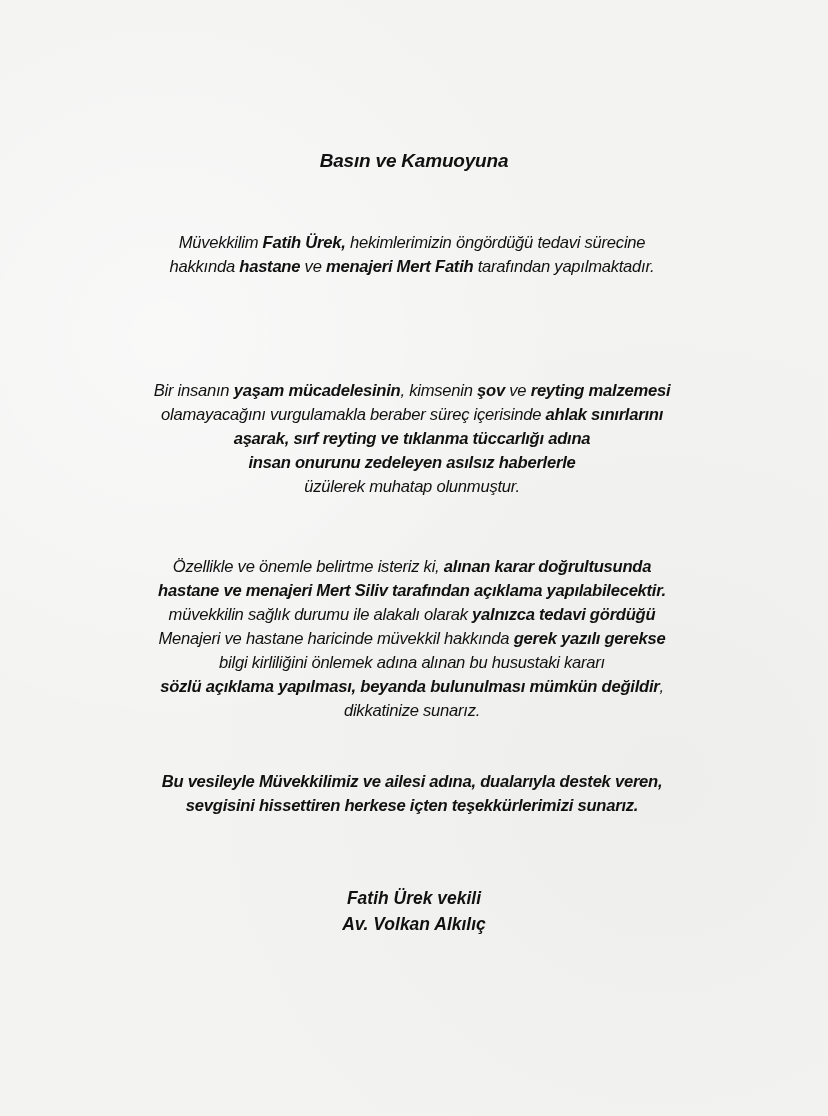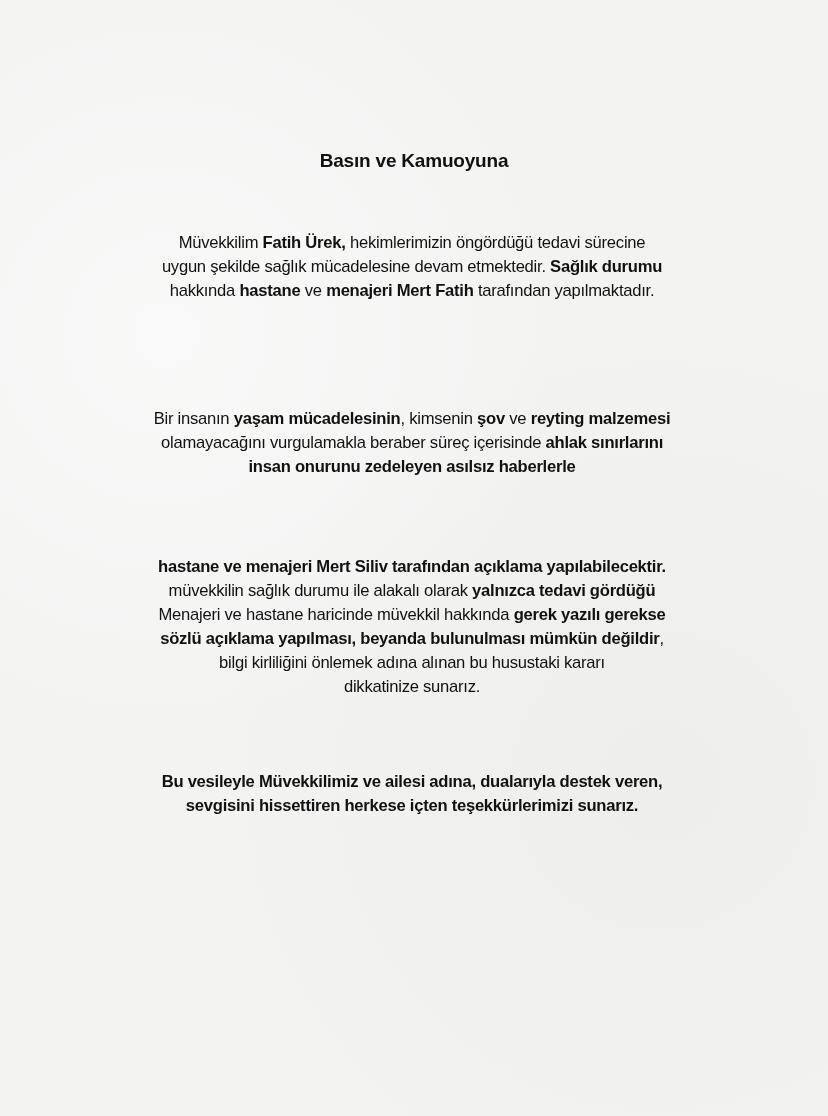--- a/index.html
+++ b/index.html
@@ -6,60 +6,66 @@
   body {
     width: 828px; height: 1116px; overflow: hidden;
     background: #f3f3f2;
     background-image:
       radial-gradient(circle at 20% 30%, rgba(255,255,255,0.5) 0, rgba(255,255,255,0) 40%),
       radial-gradient(circle at 80% 70%, rgba(230,230,228,0.4) 0, rgba(230,230,228,0) 45%);
     font-family: "Liberation Sans", sans-serif;
     color: #111;
     position: relative;
   }
-  .page { position: absolute; left: 0; top: 0; width: 828px; height: 1116px; }
+  .page { position: absolute; left: 0; top: 0; width: 828px; height: 1116px; font-style: italic; }
   .title {
     position: absolute; left: 0; width: 828px; top: 150px;
     text-align: center; font-weight: bold; font-size: 19px; letter-spacing: -0.2px;
   }
   .para {
     position: absolute; left: 0; width: 824px; text-align: center;
     font-size: 16.6px; line-height: 24px; letter-spacing: -0.25px;
   }
   .line { display: block; white-space: nowrap; }
   b { font-weight: bold; }
   .p1 { top: 231px; }
-  .p2 { top: 379px; margin-top: 28px; }
+  .p2 { top: 379px; }
   .p3 { top: 555px; }
   .p4 { top: 770px; font-weight: bold; }
   .sig { position: absolute; left: 0; width: 828px; top: 885px; text-align: center;
          font-weight: bold; font-size: 17.5px; line-height: 26px; }
 </style>
 </head>
 <body>
 
 <div class="page">
   <div class="title">Basın ve Kamuoyuna</div>
 
   <div class="para p1">
       <span class="line"><span>Müvekkilim </span><b>Fatih Ürek,</b><span> hekimlerimizin öngördüğü tedavi sürecine</span></span>
-      <span class="line"><span>uygun şekilde sağlık mücadelesine devam etmektedir. </span><b>Sağlık durumu</b></span>
       <span class="line"><span>hakkında </span><b>hastane</b><span> ve </span><b>menajeri Mert Fatih</b><span> tarafından yapılmaktadır.</span></span>
     </div>
   <div class="para p2">
       <span class="line"><span>Bir insanın </span><b>yaşam mücadelesinin</b><span>, kimsenin </span><b>şov</b><span> ve </span><b>reyting malzemesi</b></span>
       <span class="line"><span>olamayacağını vurgulamakla beraber süreç içerisinde </span><b>ahlak sınırlarını</b></span>
+      <span class="line"><b>aşarak, sırf reyting ve tıklanma tüccarlığı adına</b></span>
       <span class="line"><b>insan onurunu zedeleyen asılsız haberlerle</b></span>
+      <span class="line"><span>üzülerek muhatap olunmuştur.</span></span>
     </div>
   <div class="para p3">
+      <span class="line"><span>Özellikle ve önemle belirtme isteriz ki, </span><b>alınan karar doğrultusunda</b></span>
       <span class="line"><b>hastane ve menajeri Mert Siliv tarafından açıklama yapılabilecektir.</b></span>
       <span class="line"><span>müvekkilin sağlık durumu ile alakalı olarak </span><b>yalnızca tedavi gördüğü</b></span>
       <span class="line"><span>Menajeri ve hastane haricinde müvekkil hakkında </span><b>gerek yazılı gerekse</b></span>
+      <span class="line"><span>bilgi kirliliğini önlemek adına alınan bu husustaki kararı</span></span>
       <span class="line"><b>sözlü açıklama yapılması, beyanda bulunulması mümkün değildir</b><span>,</span></span>
-      <span class="line"><span>bilgi kirliliğini önlemek adına alınan bu husustaki kararı</span></span>
       <span class="line"><span>dikkatinize sunarız.</span></span>
     </div>
   <div class="para p4">
       <span class="line"><b>Bu vesileyle Müvekkilimiz ve ailesi adına, dualarıyla destek veren,</b></span>
       <span class="line"><b>sevgisini hissettiren herkese içten teşekkürlerimizi sunarız.</b></span>
     </div>
 
+  <div class="sig">
+    <div>Fatih Ürek vekili</div>
+    <div>Av. Volkan Alkılıç</div>
+  </div>
 </div>
 
 </body></html>

